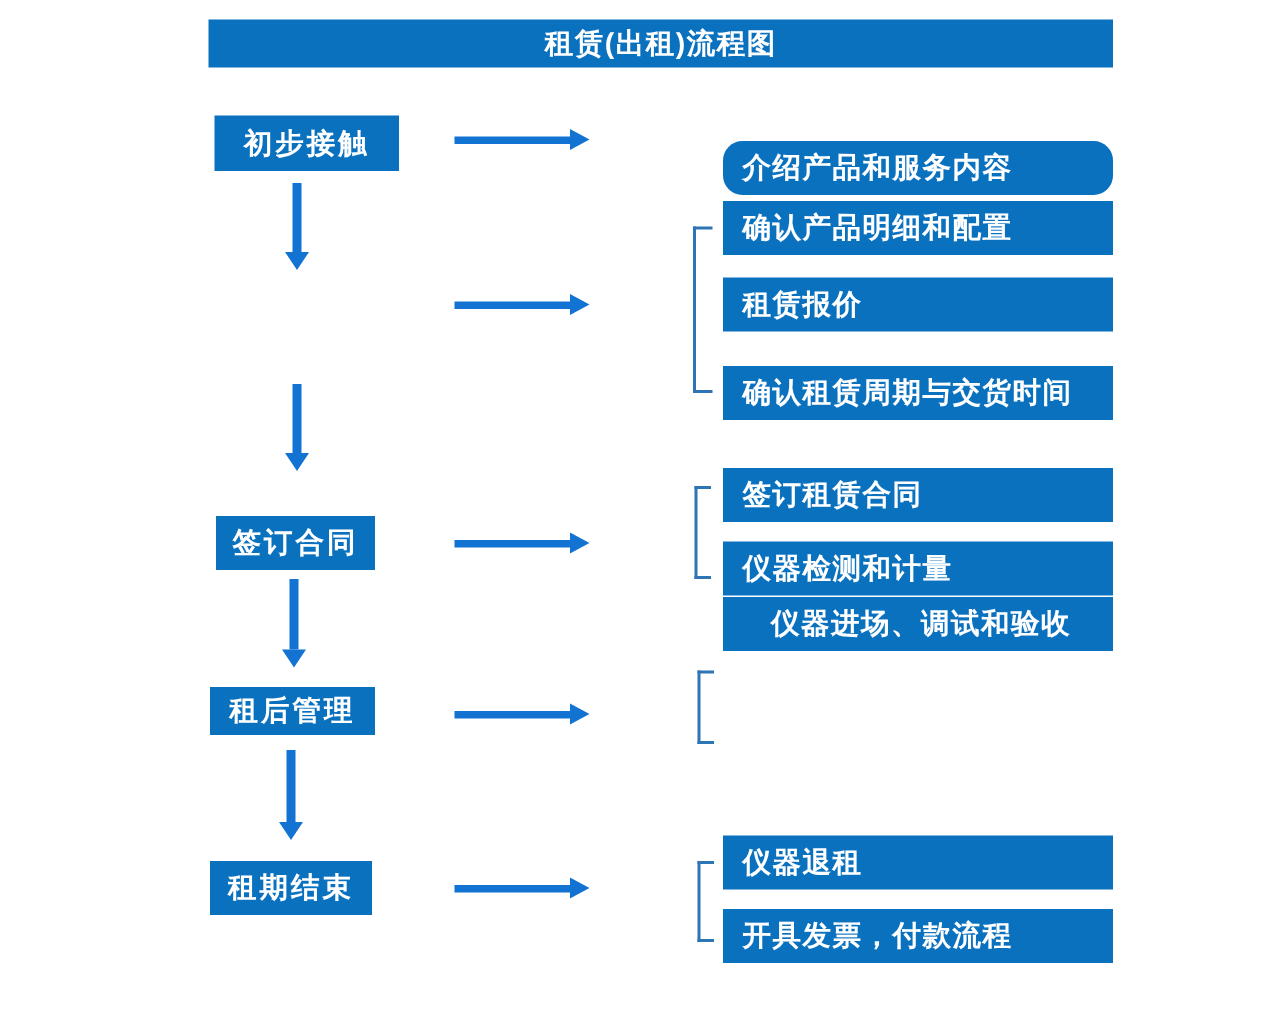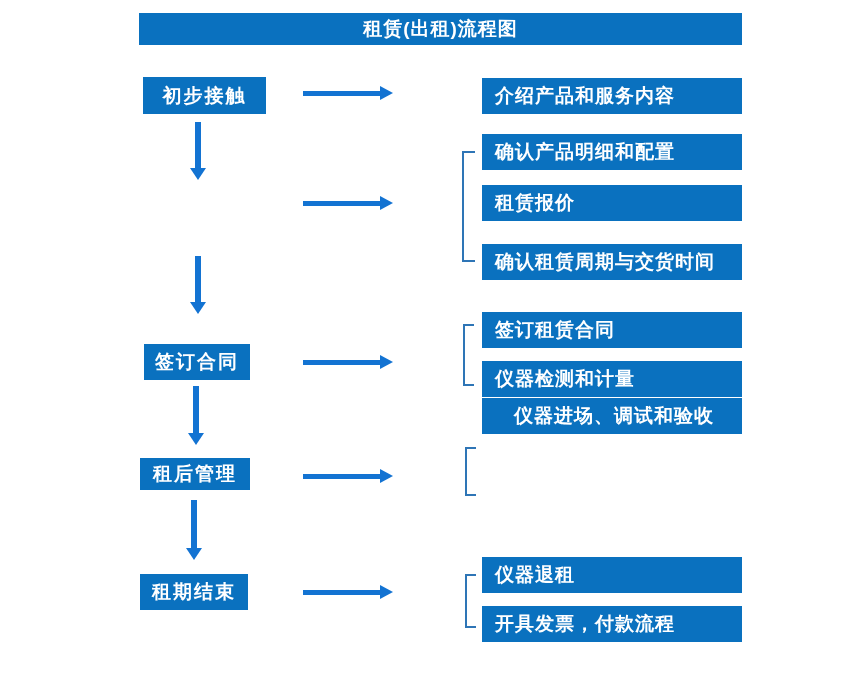--- a/index.html
+++ b/index.html
@@ -62,21 +62,21 @@
     width: 260px; height: 36px;
     background: var(--box);
     color: var(--text);
     font-size: 19px;
     font-weight: bold;
     display: flex;
     align-items: center;
     padding-left: 13px;
     letter-spacing: 1px;
   }
-  .rb0 { top: 78px;  }
+  .rb0 { top: 94px; border-radius: 13px;  }
   .rb1 { top: 134px; }
   .rb2 { top: 185px; }
   .rb3 { top: 244px; }
   .rb4 { top: 312px; }
   .rb5 { top: 361px; }
   .rb6 { top: 398px; padding-left: 32px; }
   .rb7 { top: 492px; }
   .rb8 { top: 557px; }
   .rb9 { top: 606px; }
 

